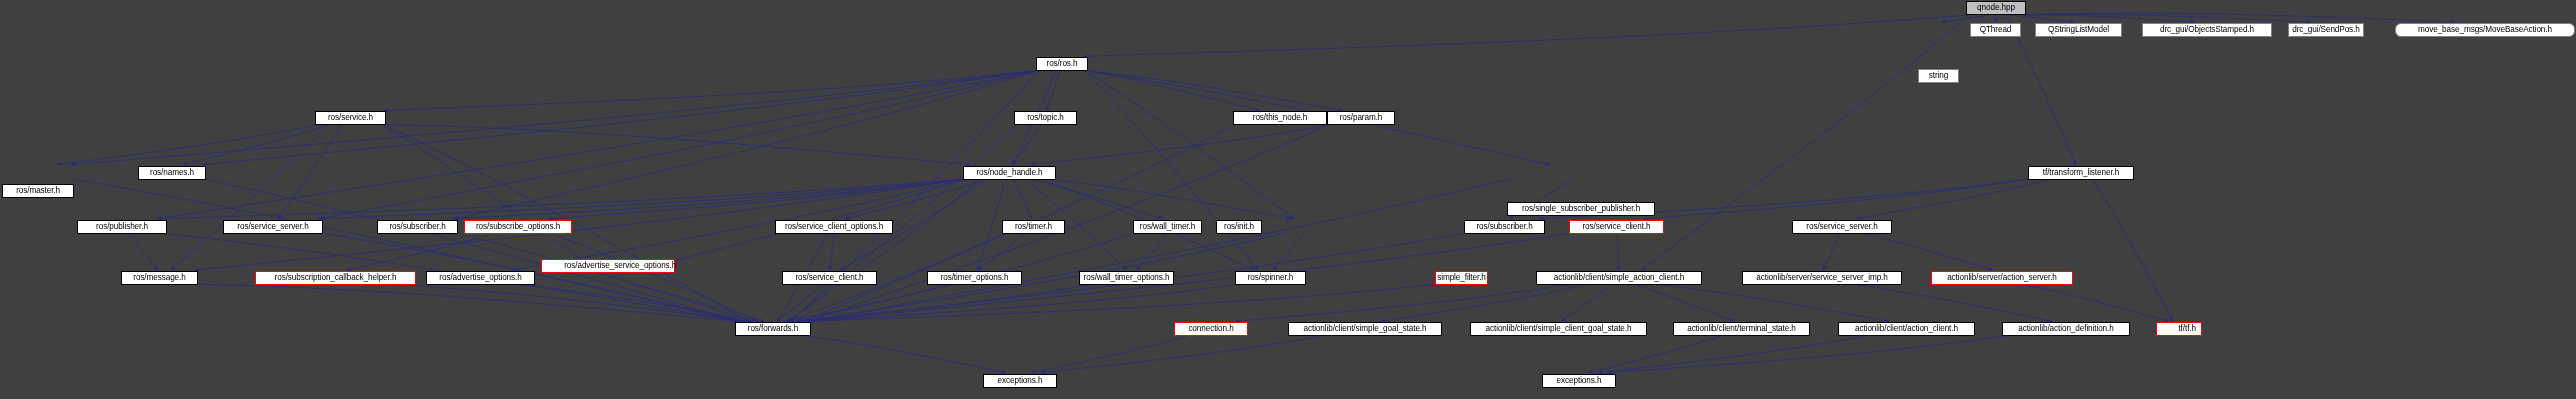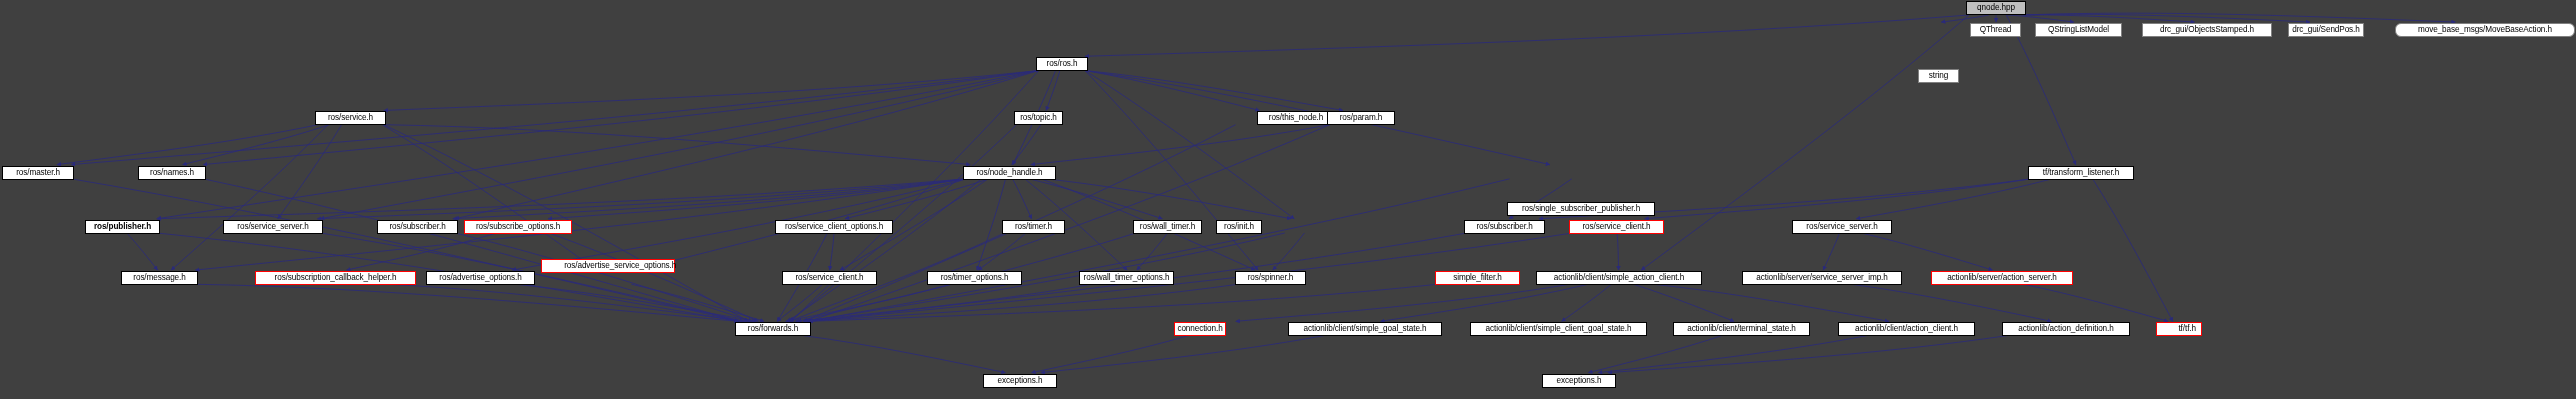--- a/index.html
+++ b/index.html
@@ -167,53 +167,53 @@
   <div id="nodes">
       <div class="node root" style="left: 1966px; top: 1.4px; width: 60px;">qnode.hpp</div>
       <div class="node plain" style="left: 1918px; top: 23px; width: 41px; margin-top: 46px;">string</div>
       <div class="node plain" style="left: 1970px; top: 23px; width: 51px;">QThread</div>
       <div class="node plain" style="left: 2035px; top: 23px; width: 87px;">QStringListModel</div>
       <div class="node plain" style="left: 2142px; top: 23px; width: 130px;">drc_gui/ObjectsStamped.h</div>
       <div class="node plain" style="left: 2282px; top: 23px; width: 76px; margin-left: 6px;">drc_gui/SendPos.h</div>
       <div class="node plain" style="left: 2395px; top: 23px; width: 180px; border-radius: 6px;">move_base_msgs/MoveBaseAction.h</div>
       <div class="node " style="left: 1036px; top: 57px; width: 52px;">ros/ros.h</div>
       <div class="node " style="left: 315px; top: 111px; width: 71px;">ros/service.h</div>
-      <div class="node " style="left: 1014px; top: 111px; width: 49px; text-align: center;">ros/topic.h</div>
-      <div class="node " style="left: 1233px; top: 111px; width: 78px; margin-left: 24px;">ros/this_node.h</div>
+      <div class="node " style="left: 1014px; top: 111px; width: 63px; text-align: center;">ros/topic.h</div>
+      <div class="node " style="left: 1233px; top: 111px; width: 94px;">ros/this_node.h</div>
       <div class="node " style="left: 1327px; top: 111px; width: 68px;">ros/param.h</div>
-      <div class="node " style="left: 2.1px; top: 166px; width: 72px; text-align: right;">ros/master.h</div>
+      <div class="node " style="left: 2.1px; top: 184px; width: 72px; text-align: right;">ros/master.h</div>
       <div class="node " style="left: 138px; top: 166px; width: 68px;">ros/names.h</div>
       <div class="node " style="left: 963px; top: 166px; width: 93px;">ros/node_handle.h</div>
       <div class="node " style="left: 1507px; top: 166px; width: 148px; margin-top: 36px;">ros/single_subscriber_publisher.h</div>
       <div class="node " style="left: 2028px; top: 166px; width: 106px;">tf/transform_listener.h</div>
-      <div class="node " style="left: 85px; top: 220px; width: 75px; font-weight: bold;">ros/publisher.h</div>
+      <div class="node " style="left: 77px; top: 220px; width: 90px;">ros/publisher.h</div>
       <div class="node " style="left: 223px; top: 220px; width: 100px;">ros/service_server.h</div>
       <div class="node " style="left: 377px; top: 220px; width: 81px;">ros/subscriber.h</div>
       <div class="node red" style="left: 464px; top: 220px; width: 108px;">ros/subscribe_options.h</div>
       <div class="node " style="left: 775px; top: 220px; width: 118px;">ros/service_client_options.h</div>
       <div class="node " style="left: 1002px; top: 220px; width: 63px;">ros/timer.h</div>
       <div class="node " style="left: 1133px; top: 220px; width: 69px;">ros/wall_timer.h</div>
       <div class="node " style="left: 1216px; top: 220px; width: 46px;">ros/init.h</div>
       <div class="node " style="left: 1464px; top: 220px; width: 81px;">ros/subscriber.h</div>
       <div class="node red" style="left: 1569px; top: 220px; width: 95px;">ros/service_client.h</div>
       <div class="node " style="left: 1792px; top: 220px; width: 100px;">ros/service_server.h</div>
       <div class="node " style="left: 121px; top: 271px; width: 77px;">ros/message.h</div>
       <div class="node red" style="left: 255px; top: 271px; width: 161px;">ros/subscription_callback_helper.h</div>
       <div class="node " style="left: 426px; top: 271px; width: 109px;">ros/advertise_options.h</div>
       <div class="node red" style="left: 541px; top: 259px; width: 134px; padding-left: 28px;">ros/advertise_service_options.h</div>
       <div class="node " style="left: 782px; top: 271px; width: 95px;">ros/service_client.h</div>
       <div class="node " style="left: 927px; top: 271px; width: 95px;">ros/timer_options.h</div>
       <div class="node " style="left: 1079px; top: 271px; width: 95px;">ros/wall_timer_options.h</div>
       <div class="node " style="left: 1235px; top: 271px; width: 71px;">ros/spinner.h</div>
-      <div class="node red" style="left: 1435px; top: 271px; width: 85px;">simple_filter.h</div>
+      <div class="node red" style="left: 1435px; top: 271px; width: 53px;">simple_filter.h</div>
       <div class="node " style="left: 1536px; top: 271px; width: 166px;">actionlib/client/simple_action_client.h</div>
       <div class="node " style="left: 1742px; top: 271px; width: 160px;">actionlib/server/service_server_imp.h</div>
       <div class="node red" style="left: 1931px; top: 271px; width: 142px;">actionlib/server/action_server.h</div>
       <div class="node " style="left: 735px; top: 322px; width: 76px;">ros/forwards.h</div>
-      <div class="node red" style="left: 1174px; top: 322px; width: 52px;">connection.h</div>
+      <div class="node red" style="left: 1174px; top: 322px; width: 74px;">connection.h</div>
       <div class="node " style="left: 1288px; top: 322px; width: 154px;">actionlib/client/simple_goal_state.h</div>
       <div class="node " style="left: 1470px; top: 322px; width: 177px;">actionlib/client/simple_client_goal_state.h</div>
       <div class="node " style="left: 1673px; top: 322px; width: 137px;">actionlib/client/terminal_state.h</div>
       <div class="node " style="left: 1838px; top: 322px; width: 137px;">actionlib/client/action_client.h</div>
       <div class="node " style="left: 2002px; top: 322px; width: 128px;">actionlib/action_definition.h</div>
       <div class="node red" style="left: 2156px; top: 322px; width: 46px; padding-left: 20px;">tf/tf.h</div>
       <div class="node " style="left: 983px; top: 374px; width: 74px;">exceptions.h</div>
       <div class="node " style="left: 1542px; top: 374px; width: 74px;">exceptions.h</div>
     </div>
 </div>

